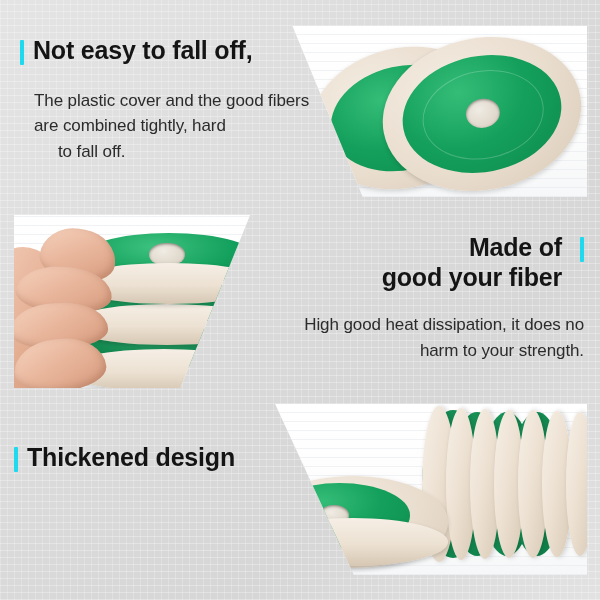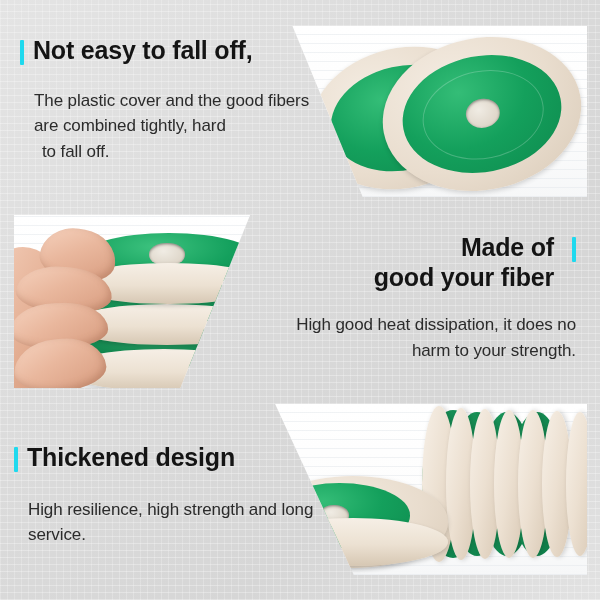--- a/index.html
+++ b/index.html
@@ -29,23 +29,23 @@
     line-height:1.18;letter-spacing:-.2px;margin:0;
   }
   .heading .l2{display:block;}
   .body-txt{
     font-size:17px;color:#2b2b2b;line-height:1.52;margin:0;
     letter-spacing:-.1px;
   }
 
   #t1{left:20px;top:36px;width:300px;}
   #t1 .body-txt{margin-top:22px;margin-left:14px;}
-  #t1 .body-txt .ln3{display:block;padding-left:8px;}
-
-  #t2{right:24px;top:233px;width:310px;text-align:right;}
+  #t1 .body-txt .ln3{display:block;padding-left:8px;margin-left:16px;}
+
+  #t2{right:16px;top:233px;width:310px;text-align:right;}
   #t2 .heading{text-align:right;}
   #t2 .accent{margin-left:9px;}
   #t2 .body-txt{margin-top:20px;text-align:right;}
 
   #t3{left:14px;top:443px;width:300px;}
   #t3 .body-txt{margin-top:24px;margin-left:14px;}
 
   
   .panel{
     position:absolute;overflow:hidden;
@@ -217,19 +217,15 @@
     </p>
   </div>
 
   <div class="block" id="t3">
     <div class="head-row">
       <div class="accent"></div>
       <h2 class="heading">
         <span>Thickened design</span>
       </h2>
     </div>
-    <p class="body-txt">
-      <span>High resilience, high strength</span>
-      <span>and long service.</span>
-    </p>
   </div>
 
 </div>
 
 </body></html>

